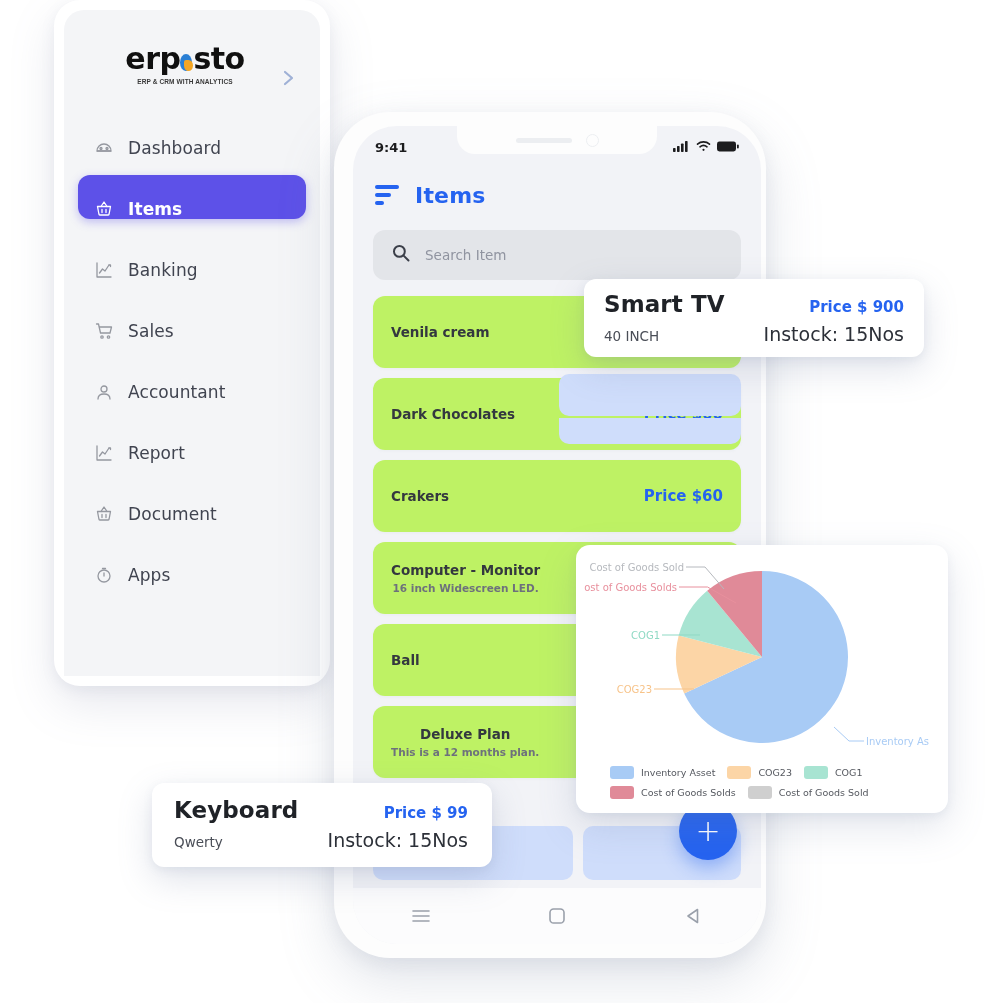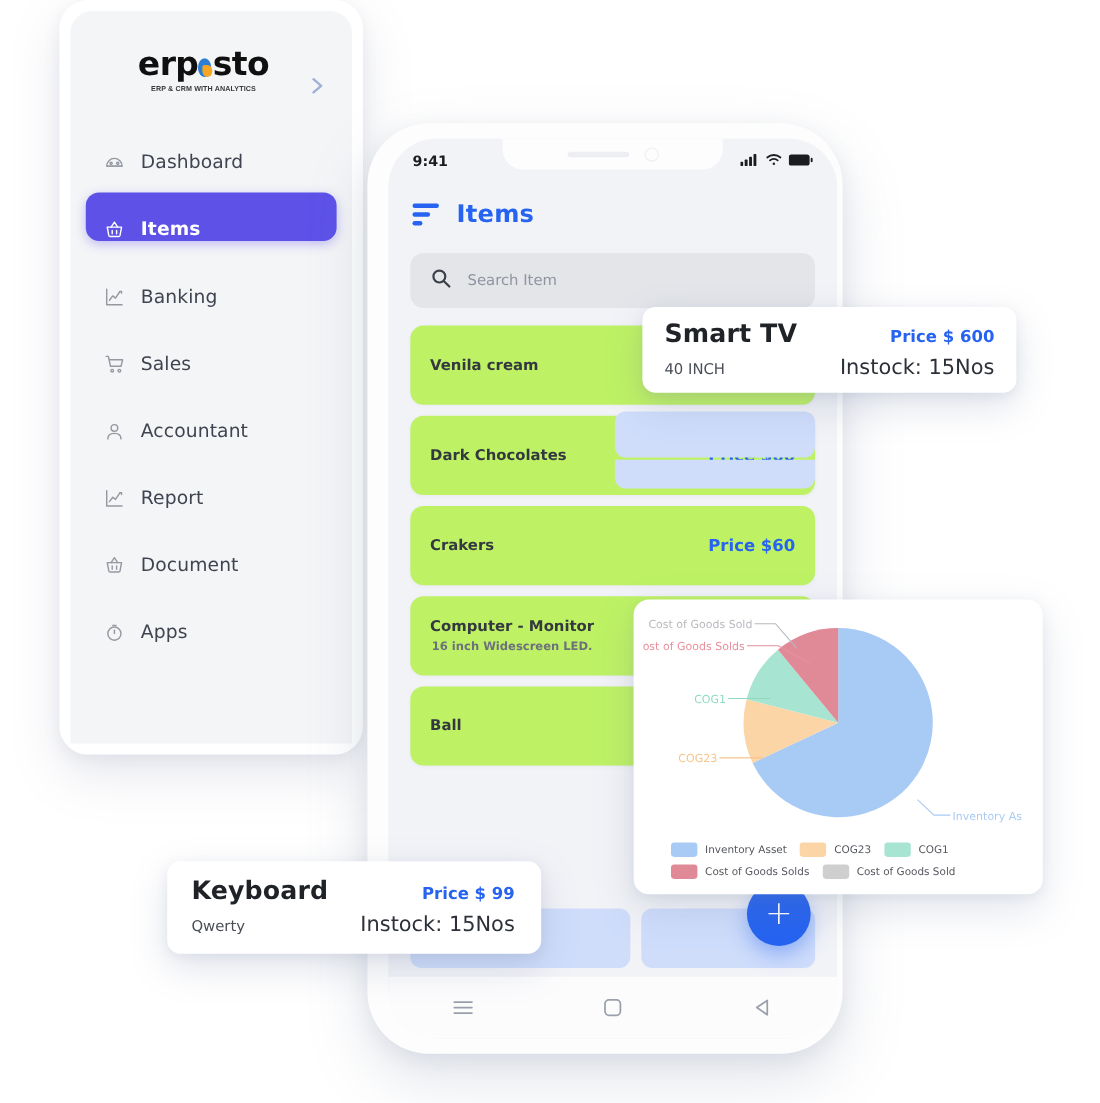--- a/index.html
+++ b/index.html
@@ -379,20 +379,27 @@
             <div class="item-desc">16 inch Widescreen LED.</div>
           </div>
           <div class="item-price"></div>
         </div>
         <div class="item-row">
           <div class="item-left">
             <div class="item-name">Ball</div>
           </div>
           <div class="item-price"></div>
         </div>
+        <div class="item-row">
+          <div class="item-left">
+            <div class="item-name">Deluxe Plan</div>
+            <div class="item-desc">This is a 12 months plan.</div>
+          </div>
+          <div class="item-price"></div>
+        </div>
       </div>
 
       <div class="row-highlight" id="hl-keyboard"></div>
       <div class="row-highlight" id="hl-keyboard2"></div>
 
       <div id="fab">
         <span id="fab-plus">+</span>
       </div>
 
       <div id="navbar">
@@ -412,21 +419,21 @@
             </svg>
         </div>
       </div>
 
     </div>
   </div>
 
   <div class="float-card" id="card-smarttv">
     <div class="fc-row">
       <div class="fc-title">Smart TV</div>
-      <div class="fc-price">Price $ 600</div>
+      <div class="fc-price">Price $ 900</div>
     </div>
     <div class="fc-row">
       <div class="fc-sub">40 INCH</div>
       <div class="fc-stock">Instock: 15Nos</div>
     </div>
   </div>
 
   <div class="float-card" id="card-keyboard">
     <div class="fc-row">
       <div class="fc-title">Keyboard</div>

